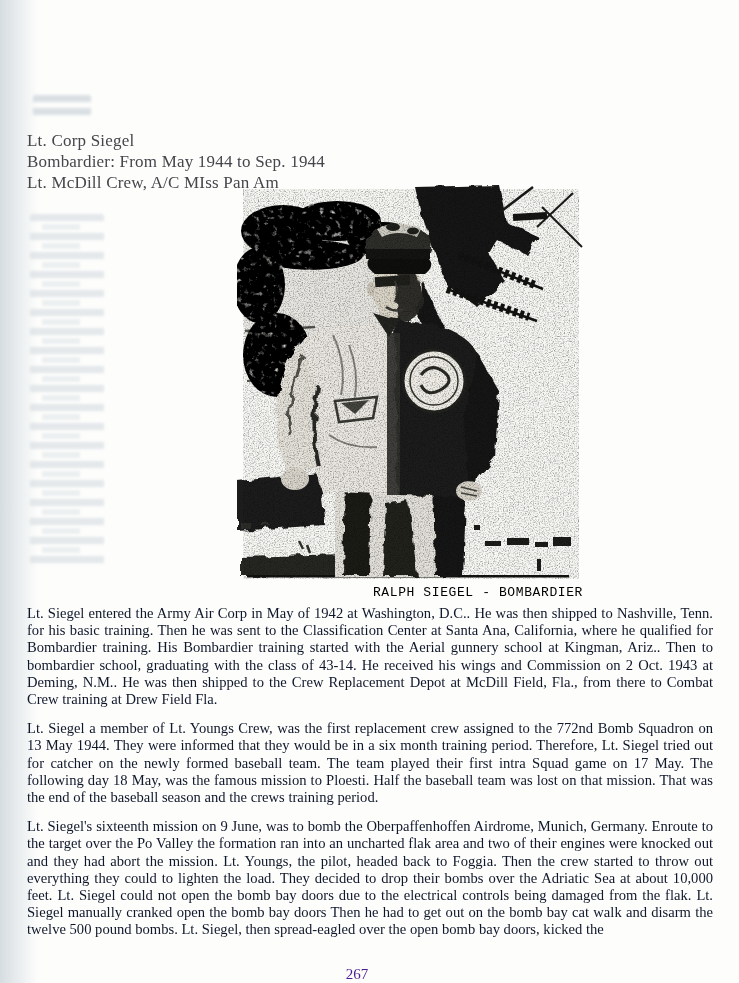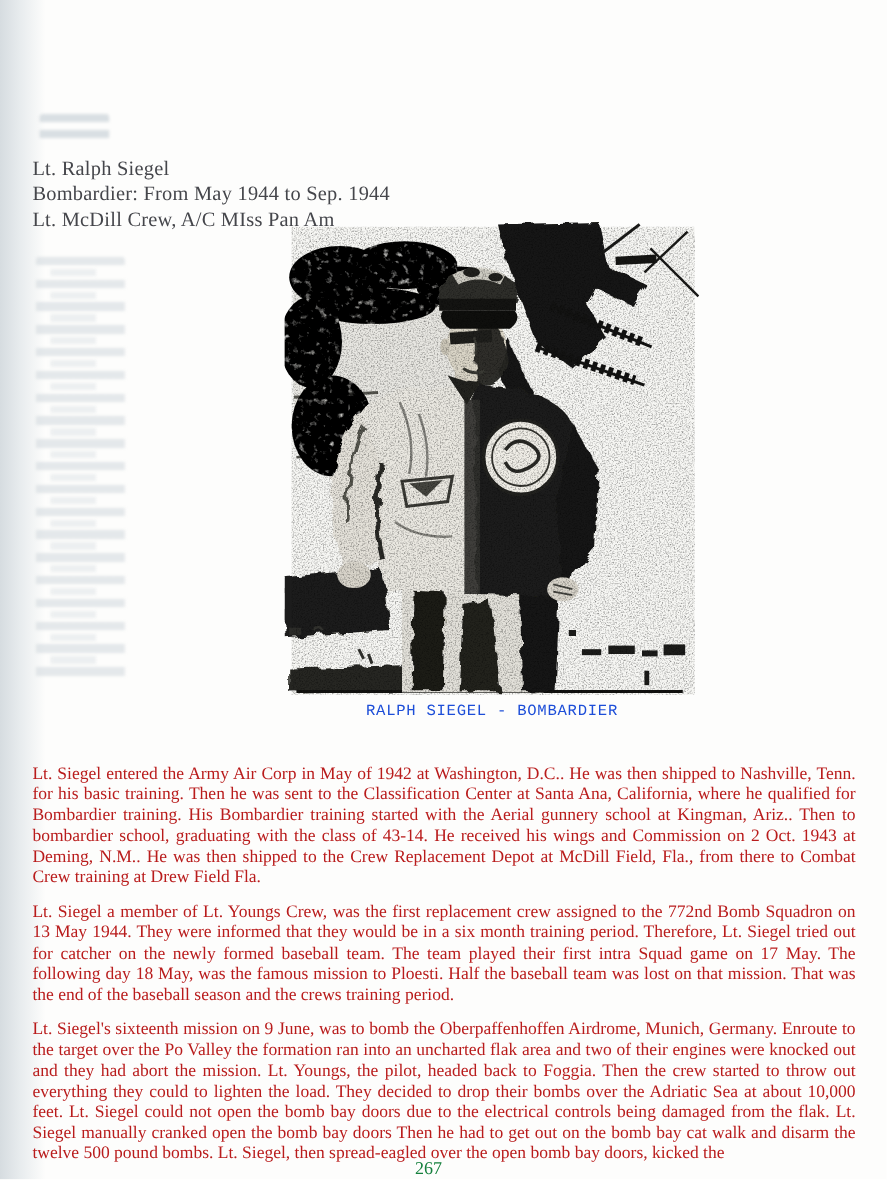--- a/index.html
+++ b/index.html
@@ -37,51 +37,51 @@
   .header {
     position: absolute; left: 27px; top: 130px;
     font-size: 17px; line-height: 21px; color: #45464b;
     letter-spacing: 0.2px; white-space: nowrap;
   }
 
   
   .photo-figure { position: absolute; left: 237px; top: 185px; width: 346px; }
   .photo-frame { width: 346px; height: 395px; overflow: hidden; }
   .photo-caption {
-    margin-top: 5px; text-align: center;
+    margin-top: 5px; text-align: right;
     font-family: "Liberation Mono", "DejaVu Sans Mono", monospace;
-    font-size: 13px; letter-spacing: 0.6px; color: #1d4ed8;
+    font-size: 13px; letter-spacing: 0.6px; color: #000000;
     white-space: nowrap;
   }
 
   
   .body-text {
-    position: absolute; left: 27px; top: 637px; width: 686px;
-    font-size: 14.6px; line-height: 17.2px; color: #b91c1c;
+    position: absolute; left: 27px; top: 605px; width: 686px;
+    font-size: 14.6px; line-height: 17.2px; color: #0f172a;
     text-align: justify;
   }
   .body-text p { margin: 0 0 12px 0; }
 
   .page-number {
     position: absolute; left: 27px; top: 966px; width: 660px;
-    text-align: center; font-size: 15px; color: #15803d;
+    text-align: center; font-size: 15px; color: #4c1d95;
   }
 </style>
 </head>
 <body>
 
 <div class="page">
 
   <div class="edge-left"></div>
   <div class="ghost-cluster"></div>
   <div class="ghost-col"></div>
   <div class="ghost-col-2"></div>
 
   <div class="header">
-    <div>Lt. Ralph Siegel</div>
+    <div>Lt. Corp Siegel</div>
     <div>Bombardier: From May 1944 to Sep. 1944</div>
     <div>Lt. McDill Crew, A/C MIss Pan Am</div>
   </div>
 
   <figure class="photo-figure" style="margin:0">
     <div class="photo-frame">
       <svg width="346" height="395" viewBox="0 0 346 395" xmlns="http://www.w3.org/2000/svg">
         <defs>
           <filter id="rough" x="-15%" y="-15%" width="130%" height="130%">
             <feTurbulence type="fractalNoise" baseFrequency="0.09" numOctaves="2" seed="11" result="n"></feTurbulence>

